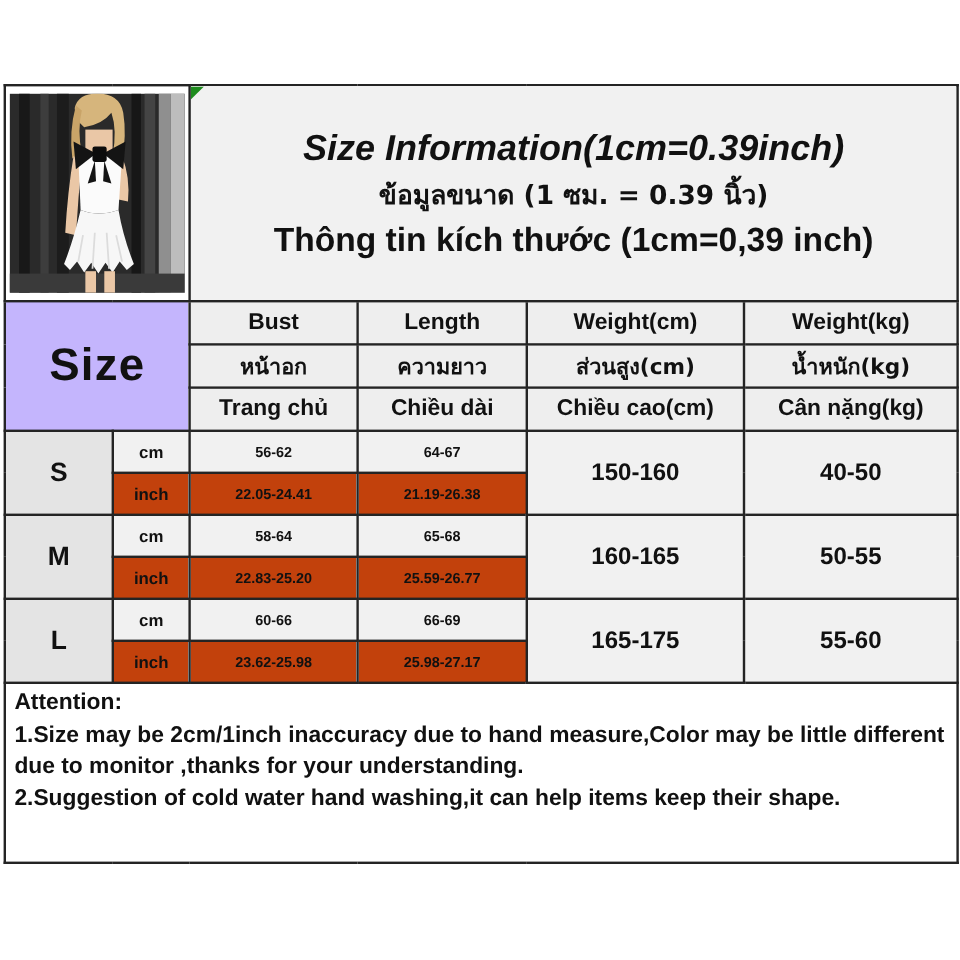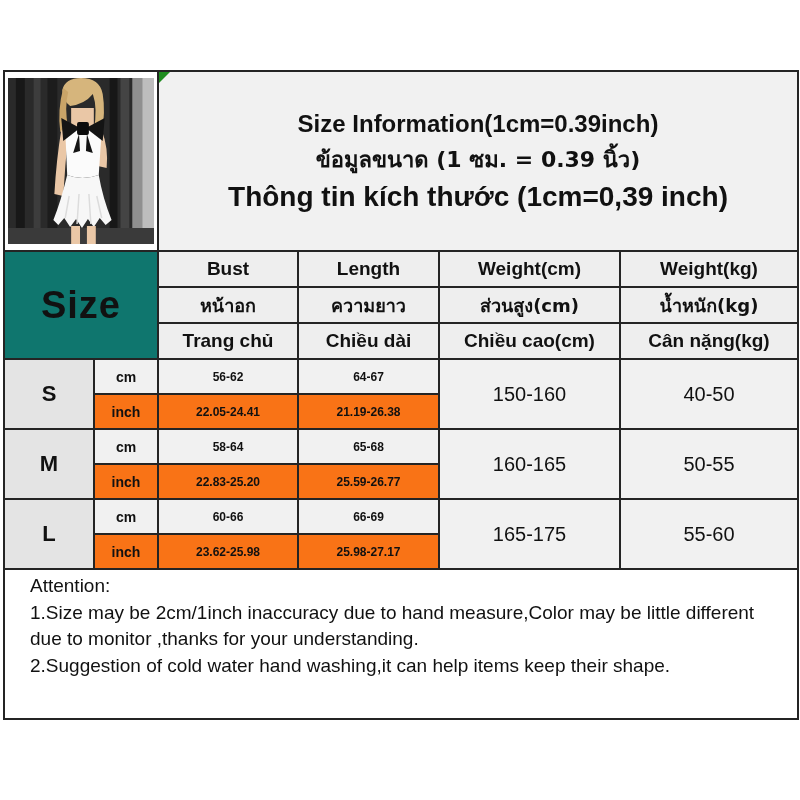--- a/index.html
+++ b/index.html
@@ -20,42 +20,42 @@
   }
 
   
   .photo-cell { background:#ffffff; padding:3px; height:172px; }
   .photo-cell svg { display:block; width:100%; height:166px; }
   .title-cell { background:#f1f1f1; position:relative; }
   .corner-triangle {
     position:absolute; top:0; left:0; width:0; height:0;
     border-top:11px solid #1e8c1e; border-right:11px solid transparent;
   }
-  .t-en { font-size:24px; font-weight:bold; margin:2px 0; }
+  .t-en { font-size:30px; font-weight:bold; margin:2px 0;font-style:italic; }
   .t-th { font-size:22px; font-weight:bold; margin:4px 16px; font-family:"DejaVu Sans","Liberation Sans",sans-serif; }
   .t-vi { font-size:28px; font-weight:bold; margin:2px 16px; }
 
   
   .hdr-cell { background:#eeeeee; font-weight:bold; font-size:19px; height:34px; }
   .hdr-th { font-size:18px; font-family:"DejaVu Sans","Liberation Sans",sans-serif; }
-  .size-head { background:#0f766e; font-weight:bold; font-size:38px; letter-spacing:1px; }
+  .size-head { background:#c4b5fd; font-weight:bold; font-size:38px; letter-spacing:1px; }
 
   
   .letter-cell { background:#e4e4e4; font-weight:bold; font-size:22px; }
   .unit-cell  { font-weight:bold; font-size:14px; }
   .val        { font-weight:bold; font-size:12px; }
   .cm-bg   { background:#f1f1f1; }
-  .inch-bg { background:#f97316;margin-top:28px; }
-  .span-cell { background:#f1f1f1; font-weight:normal; font-size:20px; }
+  .inch-bg { background:#c2410c;margin-top:28px; }
+  .span-cell { background:#f1f1f1; font-weight:bold; font-size:20px; }
   tr.data-row td { height:33px; }
 
   
   .attention-cell {
     background:#ffffff; text-align:left; vertical-align:top;
-    padding:3px 25px; height:142px; font-size:19px; line-height:1.4;
+    padding:3px 7px; height:142px; font-size:19px; line-height:1.4;font-weight:bold;
   }
 </style>
 </head>
 <body>
 
 <div class="canvas">
   <table class="size-table">
     <colgroup>
       <col style="width:90px">
         <col style="width:64px">

